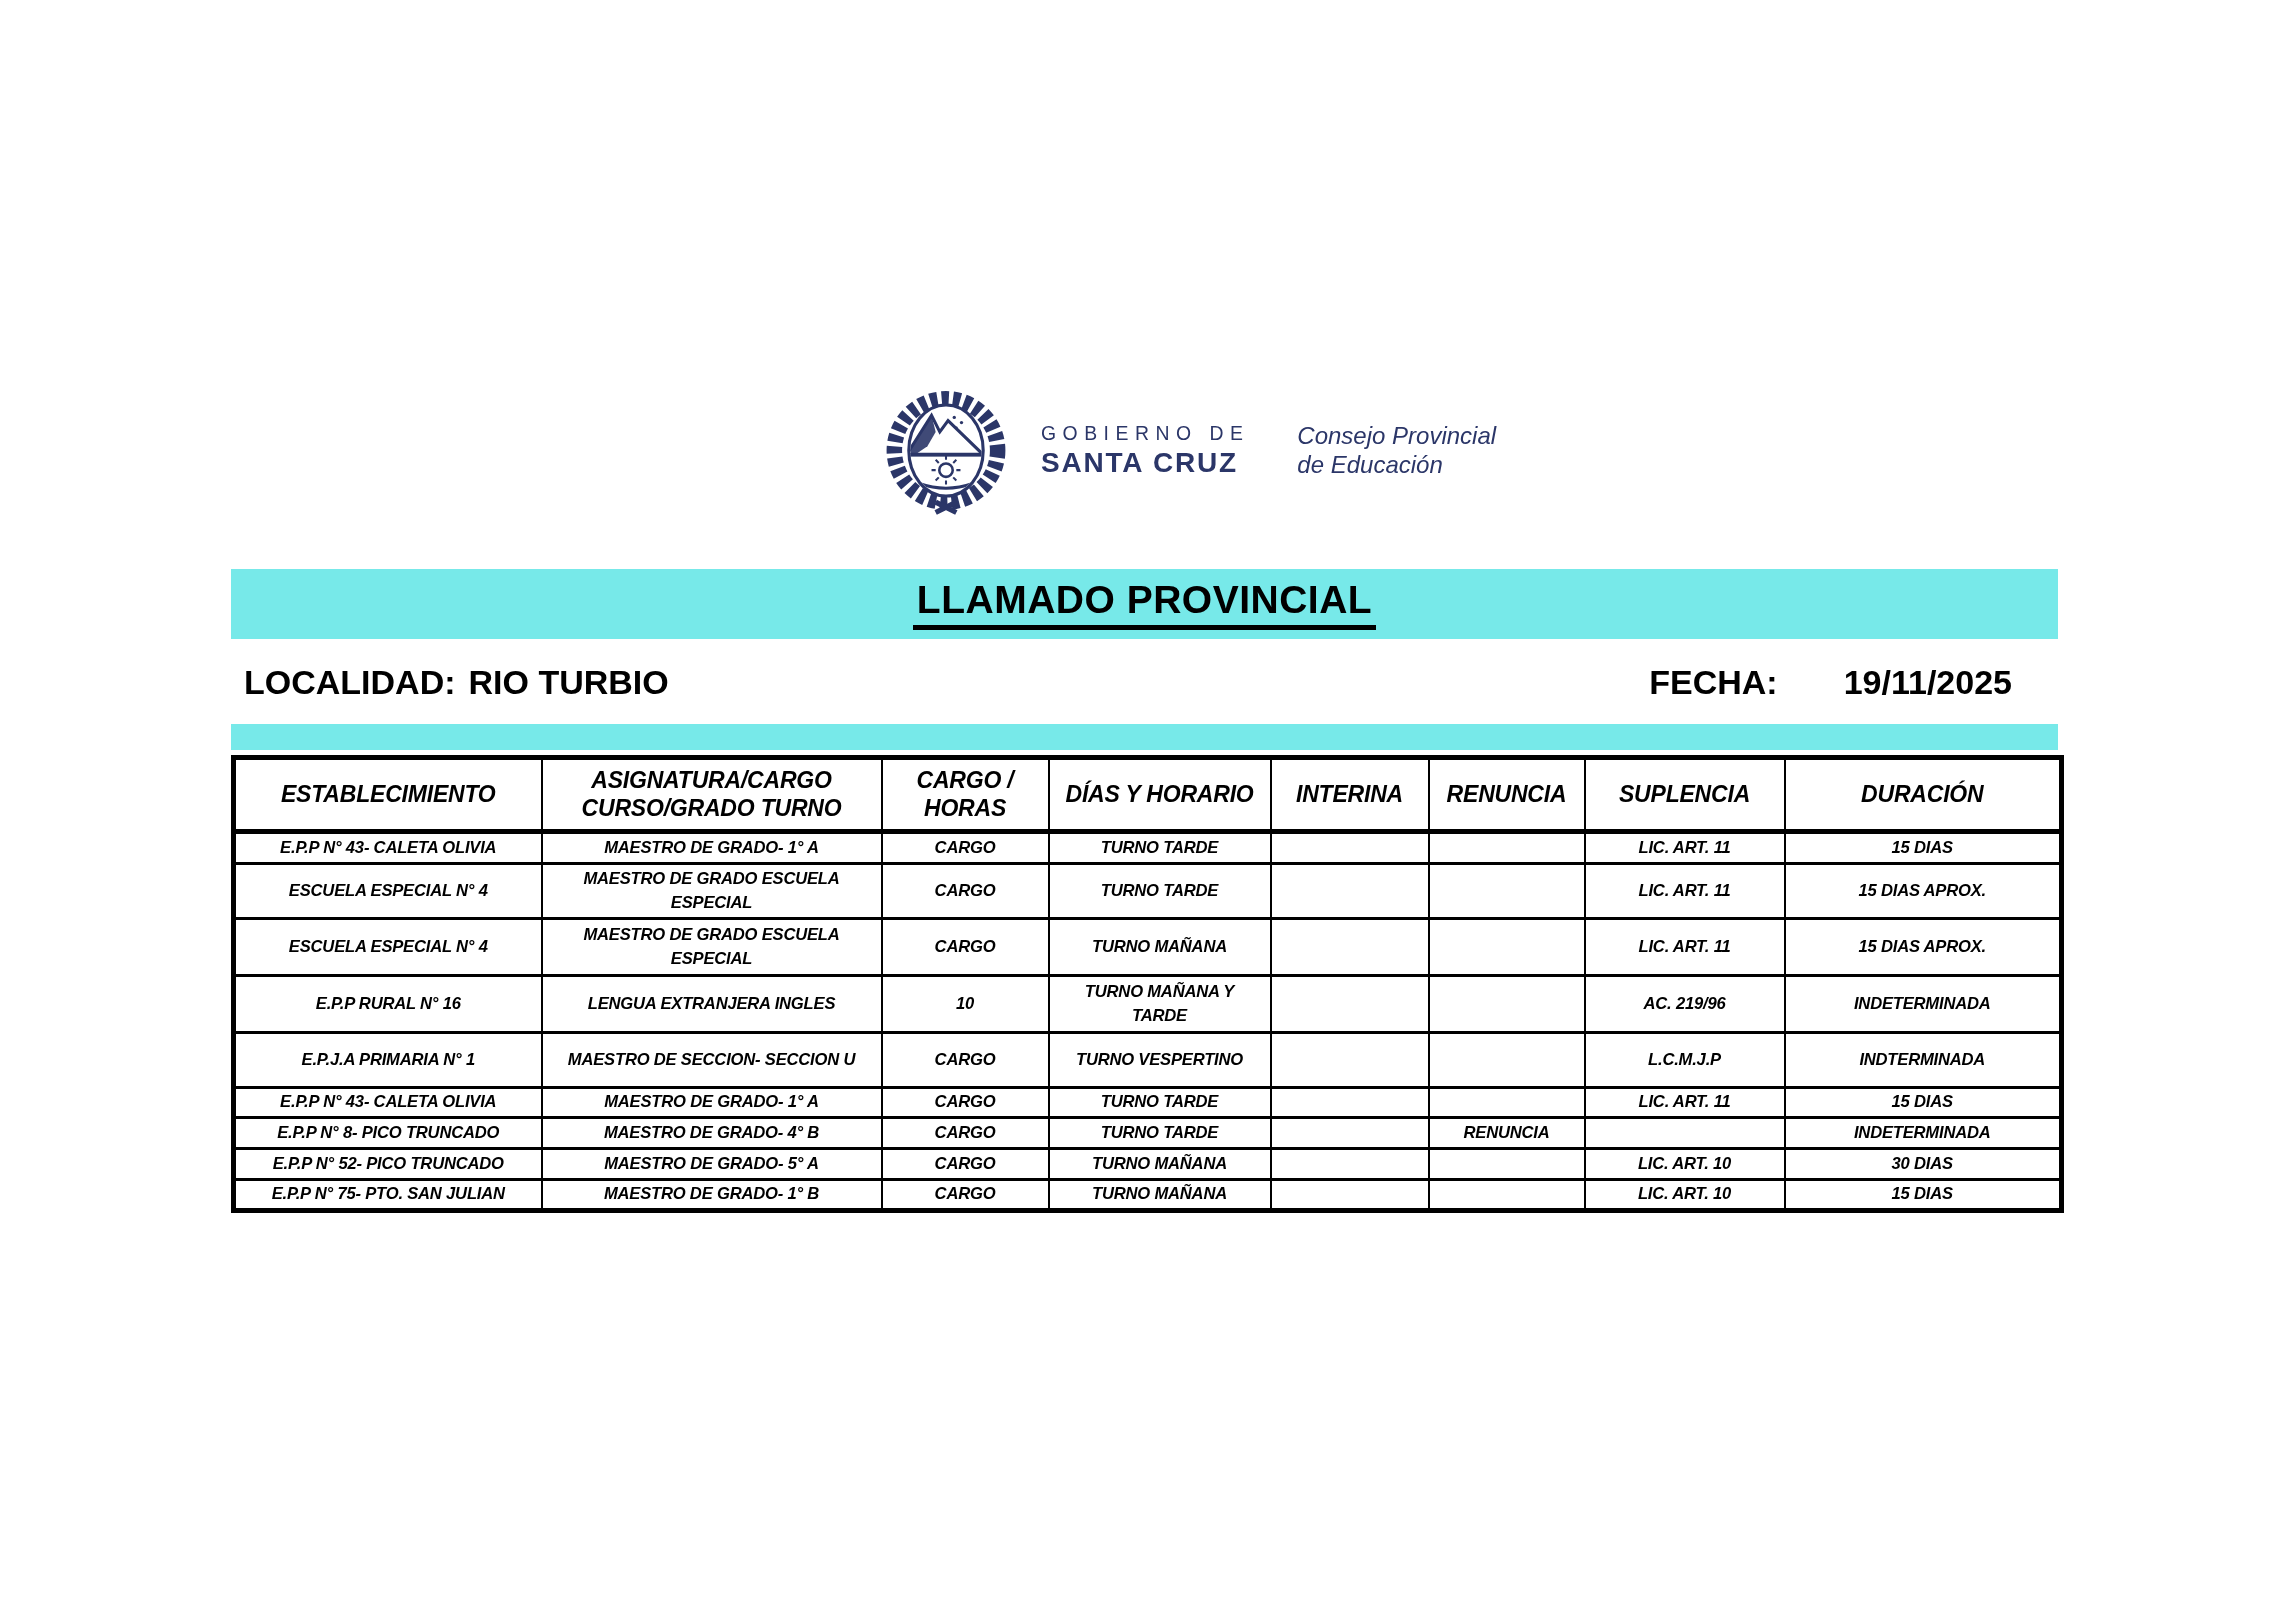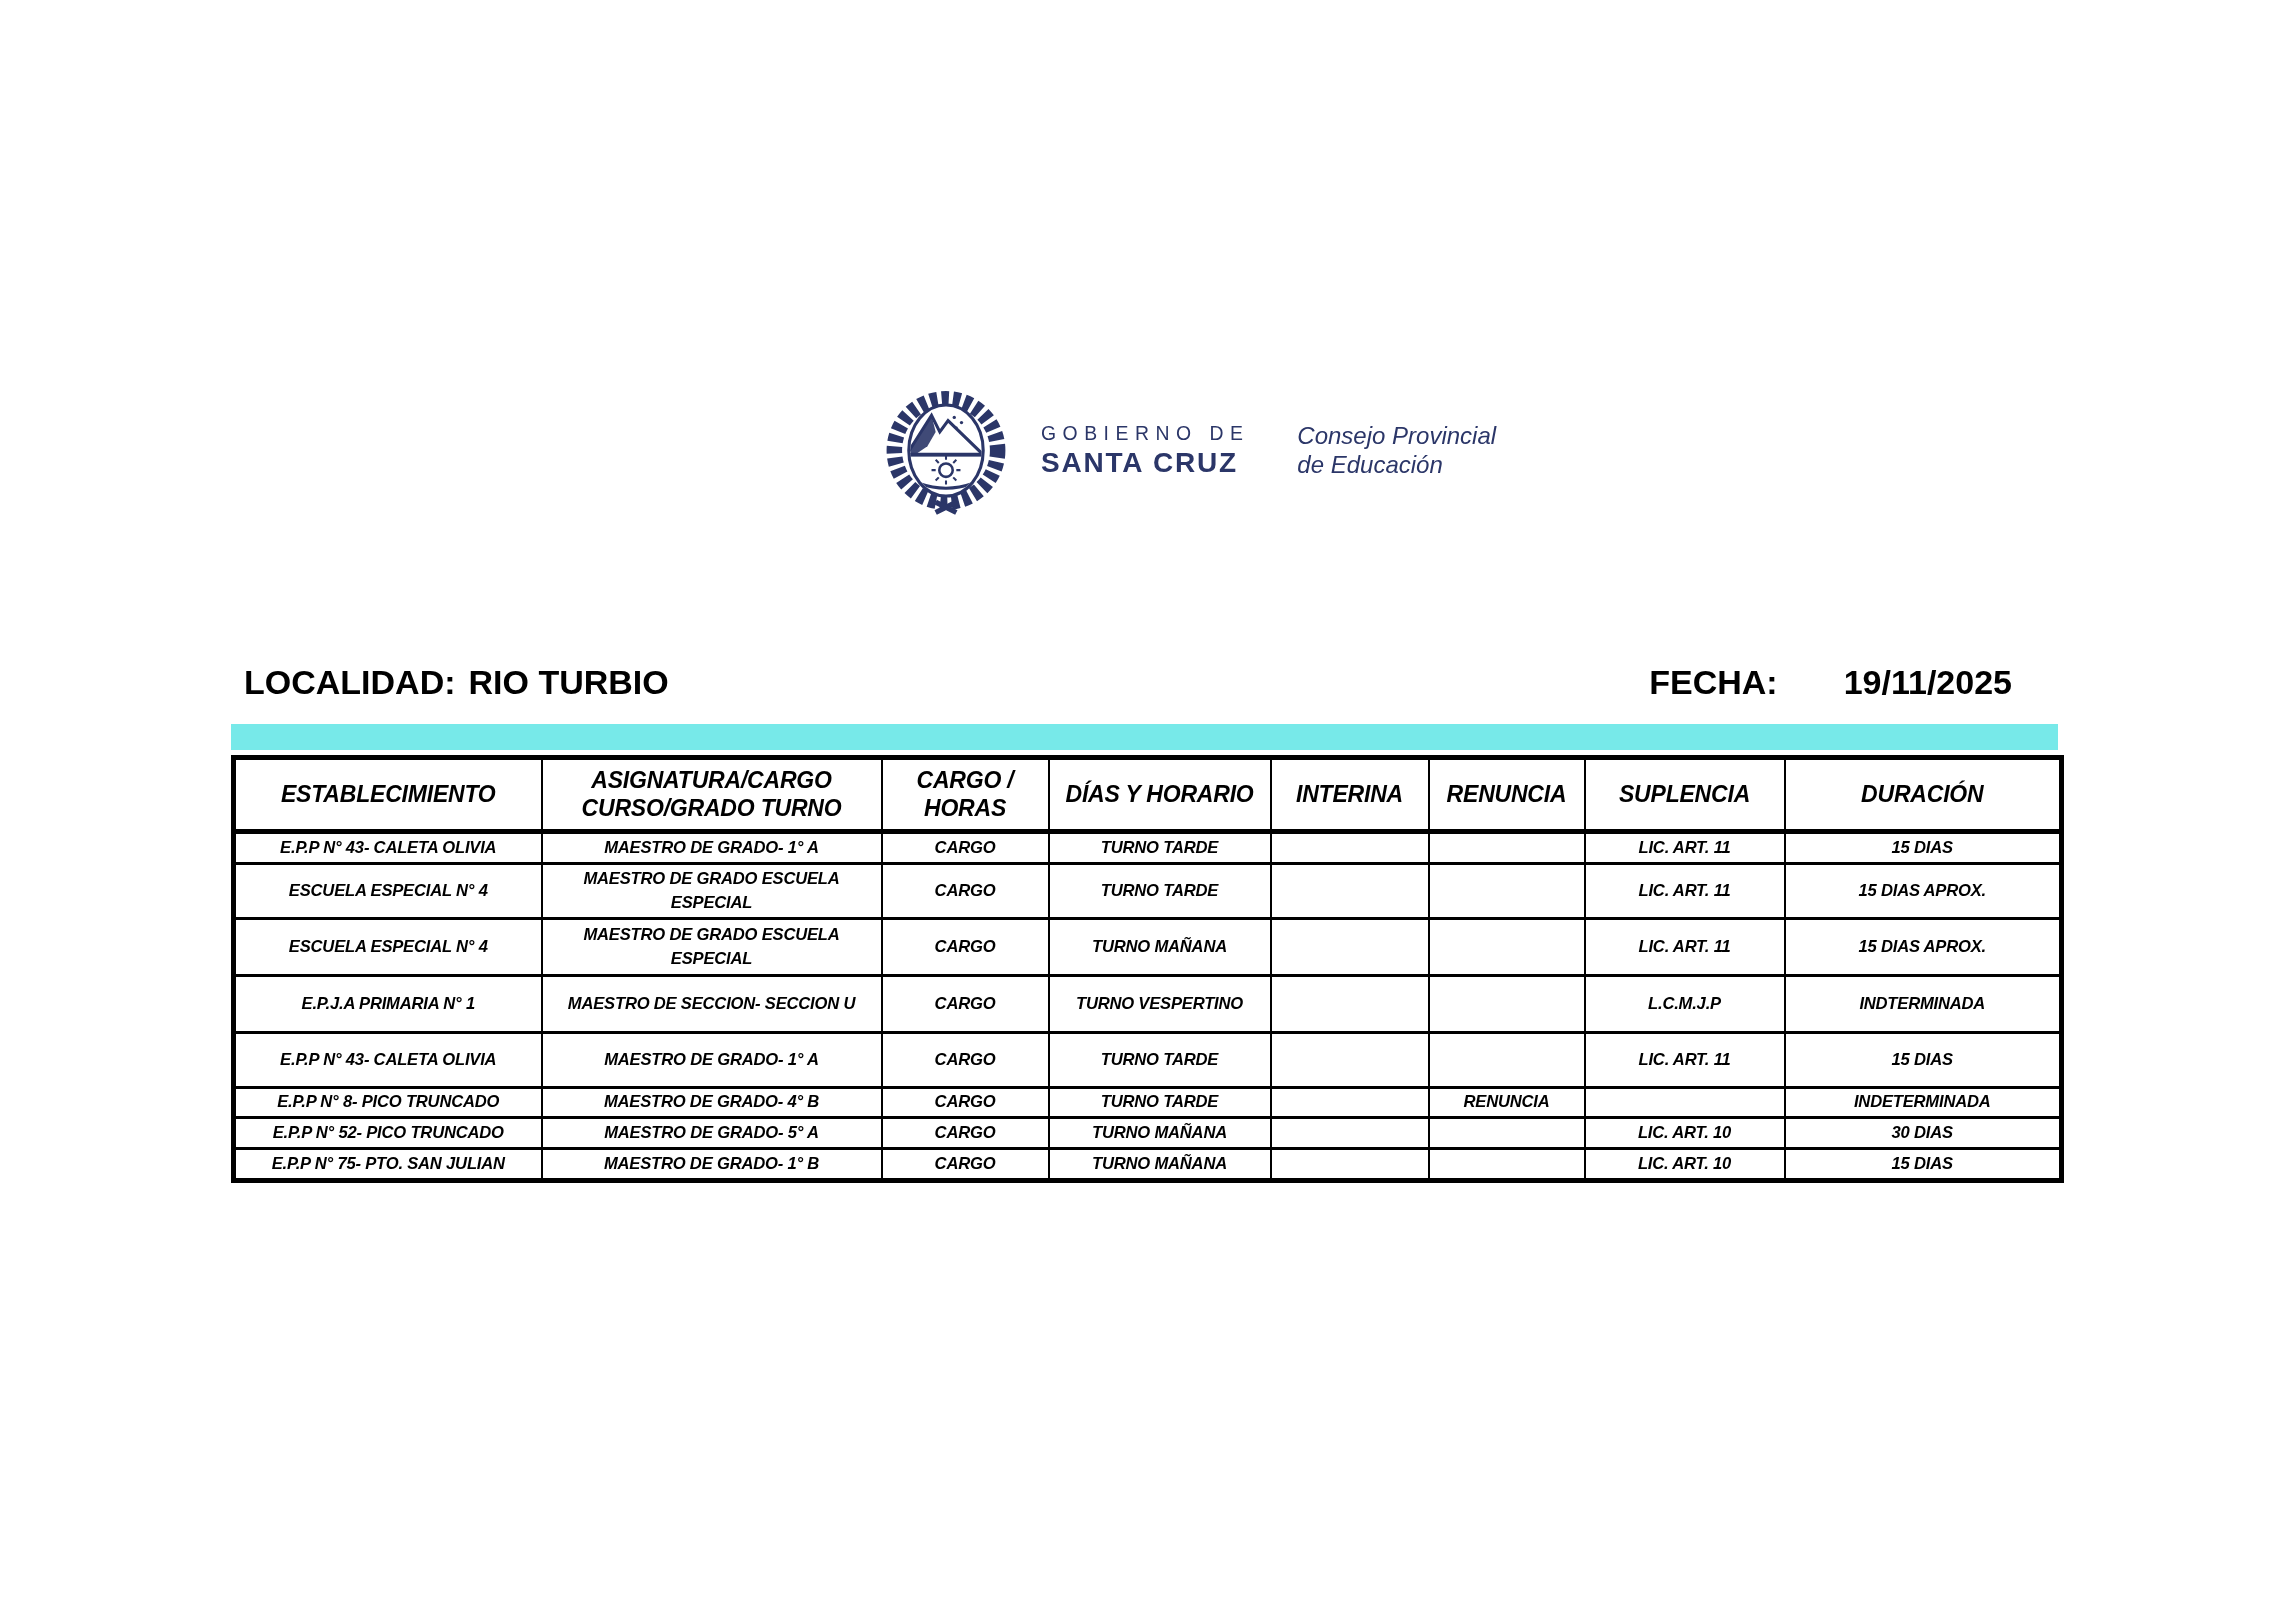--- a/index.html
+++ b/index.html
@@ -125,20 +125,23 @@
     <div class="gov-text">
       <div class="gov-line1">GOBIERNO DE</div>
       <div class="gov-line2">SANTA CRUZ</div>
     </div>
     <div class="cpe-text">
       <div>Consejo Provincial</div>
       <div>de Educación</div>
     </div>
   </header>
 
+  <div class="title-band">
+    <span class="title-text">LLAMADO PROVINCIAL</span>
+  </div>
 
   <div class="meta-row">
     <div class="localidad">
       <span>LOCALIDAD:</span>
       <span>RIO TURBIO</span>
     </div>
     <div class="fecha">
       <span>FECHA:</span>
       <span>19/11/2025</span>
     </div>
@@ -198,20 +201,31 @@
           <td>MAESTRO DE GRADO ESCUELA
 ESPECIAL</td>
           <td>CARGO</td>
           <td>TURNO MAÑANA</td>
           <td></td>
           <td></td>
           <td>LIC. ART. 11</td>
           <td>15 DIAS APROX.</td>
         </tr>
         <tr>
+          <td>E.P.P RURAL N° 16</td>
+          <td>LENGUA EXTRANJERA INGLES</td>
+          <td>10</td>
+          <td>TURNO MAÑANA Y
+TARDE</td>
+          <td></td>
+          <td></td>
+          <td>AC. 219/96</td>
+          <td>INDETERMINADA</td>
+        </tr>
+        <tr>
           <td>E.P.J.A PRIMARIA N° 1</td>
           <td>MAESTRO DE SECCION- SECCION U</td>
           <td>CARGO</td>
           <td>TURNO VESPERTINO</td>
           <td></td>
           <td></td>
           <td>L.C.M.J.P</td>
           <td>INDTERMINADA</td>
         </tr>
         <tr>

